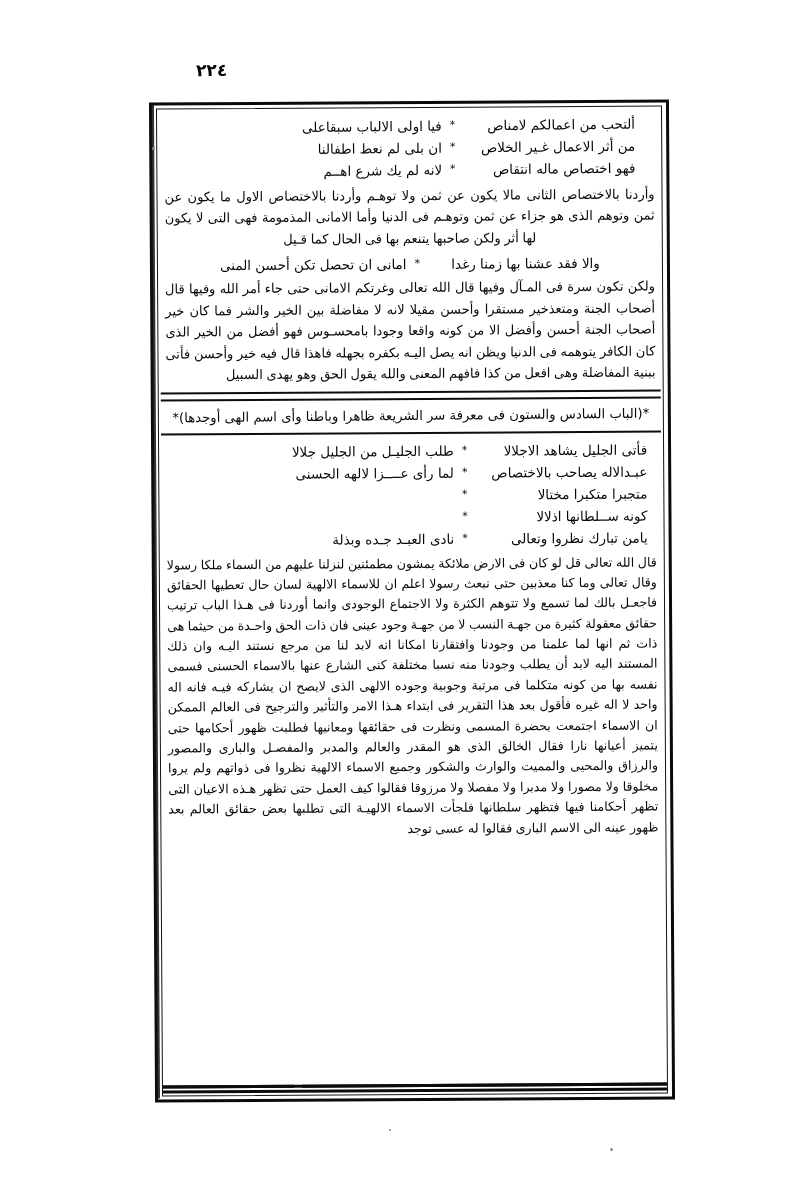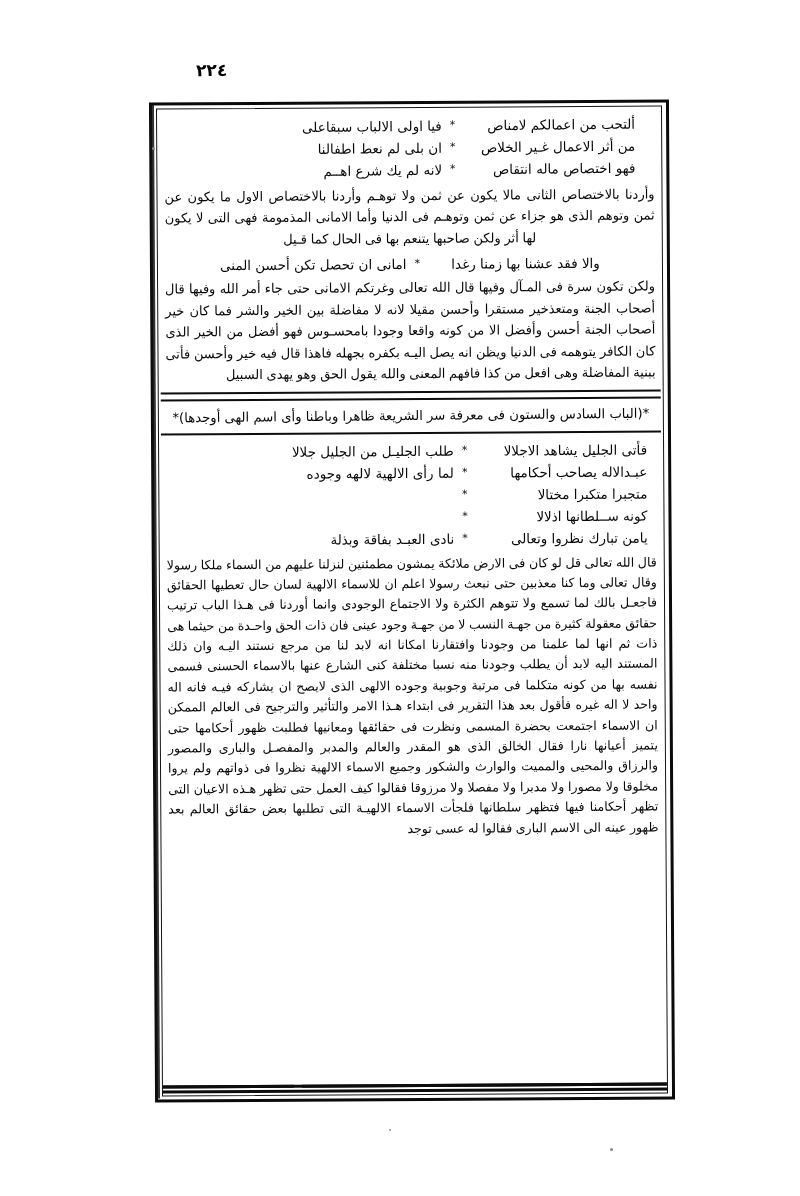--- a/index.html
+++ b/index.html
@@ -231,39 +231,39 @@
 
     <div class="verse-block" id="verse-chapter">
 
       <div class="verse-line">
         <span class="hemistich first ar">فأتى الجليل يشاهد الاجلالا</span>
         <span class="sep">*</span>
         <span class="hemistich second ar">طلب الجليـل من الجليل جلالا</span>
       </div>
 
       <div class="verse-line">
-        <span class="hemistich first ar">عبـدالاله يصاحب أحكامها</span>
-        <span class="sep">*</span>
-        <span class="hemistich second ar">لما رأى الالهية لالهه وجوده</span>
+        <span class="hemistich first ar">عبـدالاله يصاحب بالاختصاص</span>
+        <span class="sep">*</span>
+        <span class="hemistich second ar">لما رأى عــــزا لالهه الحسنى</span>
       </div>
 
       <div class="verse-line">
         <span class="hemistich first ar">متجبرا متكبرا مختالا</span>
         <span class="sep">*</span>
       </div>
 
       <div class="verse-line">
         <span class="hemistich first ar">كونه ســلطانها اذلالا</span>
         <span class="sep">*</span>
       </div>
 
       <div class="verse-line">
         <span class="hemistich first ar">يامن تبارك نظروا وتعالى</span>
         <span class="sep">*</span>
-        <span class="hemistich second ar">نادى العبـد بفاقة وبذلة</span>
+        <span class="hemistich second ar">نادى العبـد جـده وبذلة</span>
       </div>
     </div>
 
     <div class="prose ar dense">قال الله تعالى قل لو كان فى الارض ملائكة يمشون مطمئنين لنزلنا عليهم من السماء ملكا رسولا وقال تعالى وما كنا معذبين حتى نبعث رسولا اعلم ان للاسماء الالهية لسان حال تعطيها الحقائق فاجعـل بالك لما تسمع ولا تتوهم الكثرة ولا الاجتماع الوجودى وانما أوردنا فى هـذا الباب ترتيب حقائق معقولة كثيرة من جهـة النسب لا من جهـة وجود عينى فان ذات الحق واحـدة من حيثما هى ذات ثم انها لما علمنا من وجودنا وافتقارنا امكانا انه لابد لنا من مرجع نستند اليـه وان ذلك المستند اليه لابد أن يطلب وجودنا منه نسبا مختلفة كنى الشارع عنها بالاسماء الحسنى فسمى نفسه بها من كونه متكلما فى مرتبة وجوبية وجوده الالهى الذى لايصح ان يشاركه فيـه فانه اله واحد لا اله غيره فأقول بعد هذا التقرير فى ابتداء هـذا الامر والتأثير والترجيح فى العالم الممكن ان الاسماء اجتمعت بحضرة المسمى ونظرت فى حقائقها ومعانيها فطلبت ظهور أحكامها حتى يتميز أعيانها نارا فقال الخالق الذى هو المقدر والعالم والمدبر والمفصـل والبارى والمصور والرزاق والمحيى والمميت والوارث والشكور وجميع الاسماء الالهية نظروا فى ذواتهم ولم يروا مخلوقا ولا مصورا ولا مدبرا ولا مفصلا ولا مرزوقا فقالوا كيف العمل حتى تظهر هـذه الاعيان التى تظهر أحكامنا فيها فتظهر سلطانها فلجأت الاسماء الالهيـة التى تطلبها بعض حقائق العالم بعد ظهور عينه الى الاسم البارى فقالوا له عسى توجد</div>
 
     <div id="bottom-rules">
       <div class="brule split">
         <div class="seg-a"></div>
         <div class="gap"></div>
         <div class="seg-b"></div>

